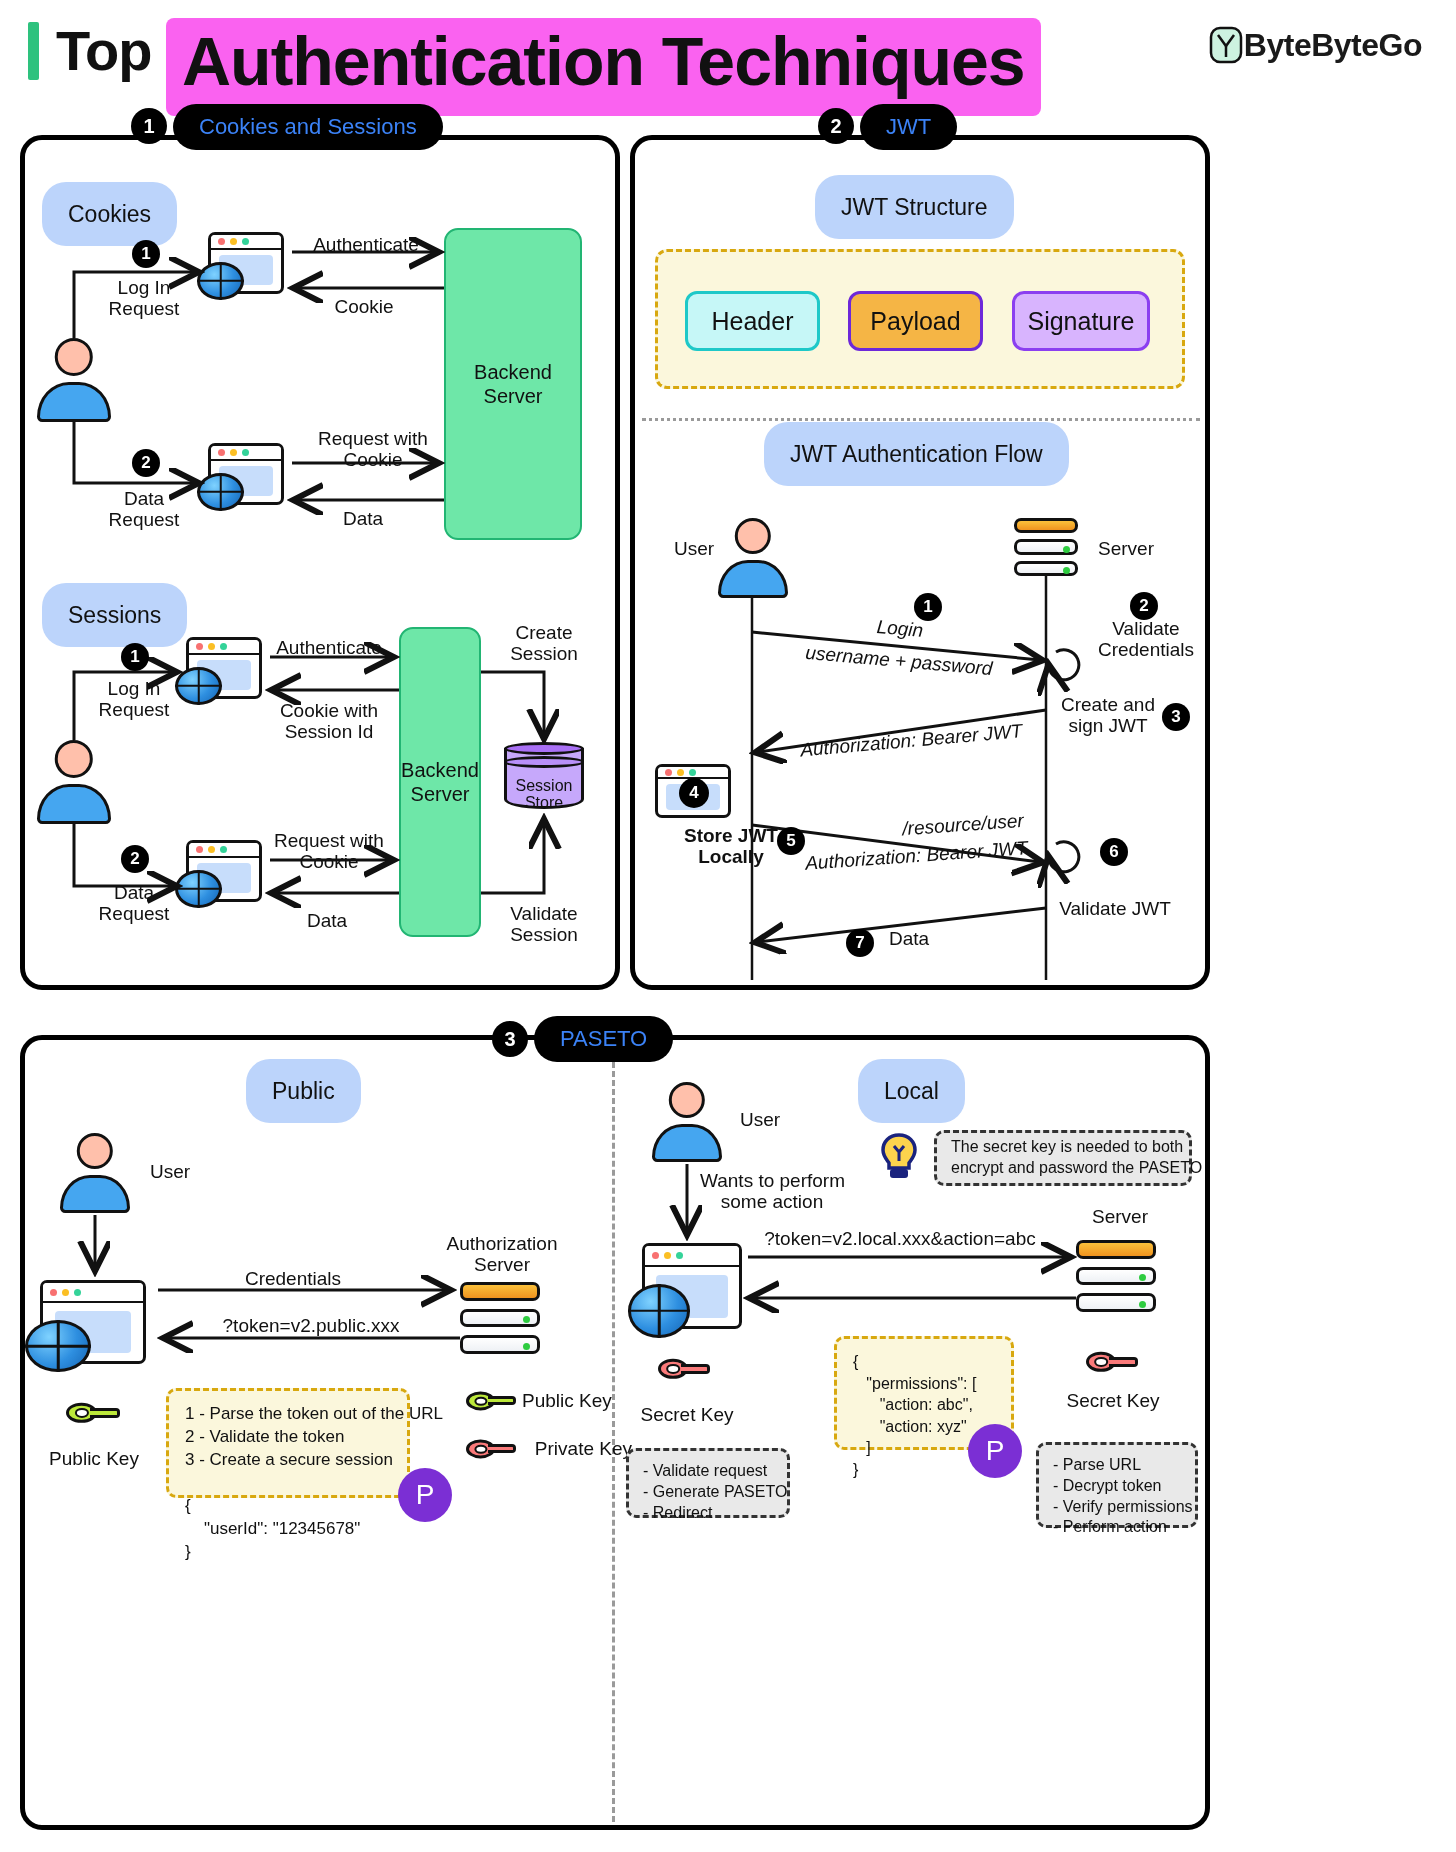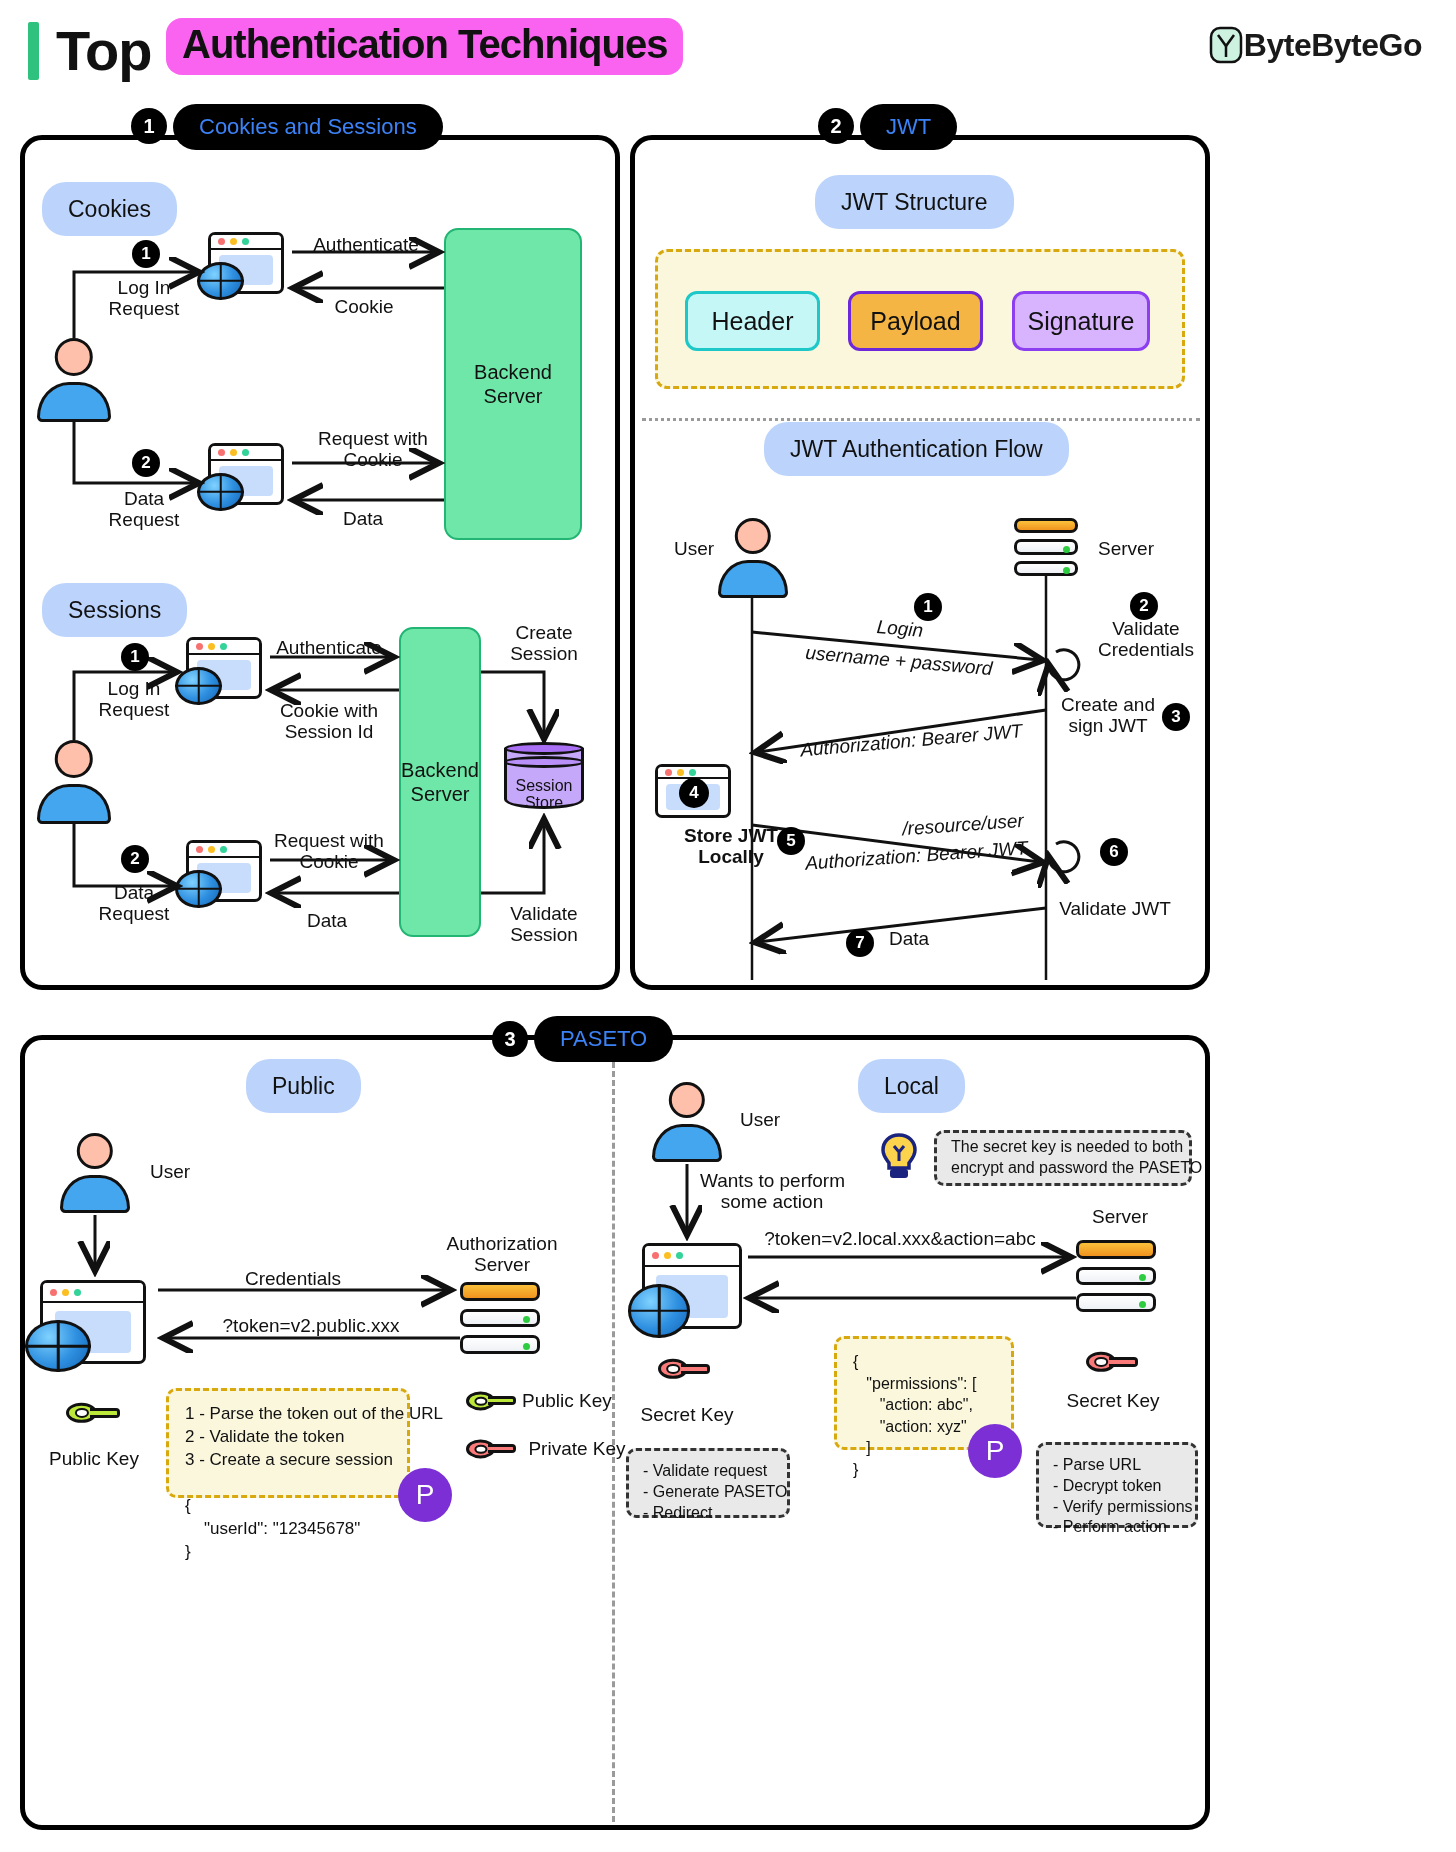--- a/index.html
+++ b/index.html
@@ -11,43 +11,43 @@
     overflow:hidden;
   }
   .abs { position:absolute; }
 
   
   #header { position:absolute; left:0; top:0; width:1456px; height:100px; }
   .green-bar { position:absolute; left:28px; top:22px; width:11px; height:58px; background:#2ec27e; border-radius:2px; }
   .title-top { position:absolute; left:56px; top:18px; font-size:56px; font-weight:bold; letter-spacing:-1px; }
   .title-hl {
     position:absolute; left:166px; top:18px;
-    background:#fa62f0; border-radius:16px;
-    padding:4px 16px 8px 16px;
-    font-size:40px; font-weight:bold; letter-spacing:-1px; white-space:nowrap;
+    background:#fa62f0; border-radius:8px;
+    padding:4px 16px 16px 16px;
+    font-size:68px; font-weight:bold; letter-spacing:-1px; white-space:nowrap;
   }
   .brand { position:absolute; right:34px; top:26px; display:flex; align-items:center; gap:1px; }
   .brand-name { font-size:32px; font-weight:bold; letter-spacing:-0.5px; color:#1a1a1a; }
 
   
   .panel { position:absolute; border:5px solid #000; border-radius:22px; background:#fff; }
   .panel-tab {
     position:absolute; background:#000; color:#3b82f6; border-radius:26px;
     height:46px; display:flex; align-items:center; justify-content:center;
     padding:0 26px; font-size:22px; z-index:6; white-space:nowrap;
   }
   .panel-num {
     position:absolute; width:36px; height:36px; border-radius:50%;
     background:#000; color:#fff; display:flex; align-items:center; justify-content:center;
     font-size:20px; font-weight:bold; z-index:7;
   }
 
   .sub-pill {
     position:absolute; background:#bcd4fb; border-radius:24px;
-    height:54px; display:flex; align-items:center; justify-content:center;
+    height:64px; display:flex; align-items:center; justify-content:center;
     padding:0 26px; font-size:23px; color:#111; white-space:nowrap;
   }
 
   .stepdot {
     position:absolute; width:28px; height:28px; border-radius:50%;
     background:#000; color:#fff; display:flex; align-items:center; justify-content:center;
     font-size:17px; font-weight:bold; z-index:5;
   }
 
   .lbl { position:absolute; font-size:19px; line-height:1.12; text-align:center; white-space:pre; }
@@ -380,21 +380,21 @@
 
 <div class="key" style="left:466px; top:1385px; width:50px; height:32px;">
   <div class="kb" style="background:#bce83a;"></div>
     <div class="kt" style="background:#bce83a;"></div>
 </div>
 <div class="lbl lbl-l" style="left:522px; top:1390px; width:110px; text-align:left;">Public Key</div>
 <div class="key" style="left:466px; top:1433px; width:50px; height:32px;">
   <div class="kb" style="background:#fa7a7a;"></div>
     <div class="kt" style="background:#fa7a7a;"></div>
 </div>
-<div class="lbl lbl-l" style="left:522px; top:1438px; width:110px; text-align:center;">Private Key</div>
+<div class="lbl lbl-l" style="left:522px; top:1438px; width:110px; text-align:right;">Private Key</div>
 
 <div class="sub-pill" style="left:858px; top:1059px;">Local</div>
 
 <div class="avatar" style="left:652px; top:1082px; width:70px; height:80px;">
   <div class="head"></div>
     <div class="body"></div>
 </div>
 <div class="lbl" style="left:730px; top:1109px; width:60px;">User</div>
 <div class="lbl" style="left:700px; top:1170px; width:144px;">Wants to perform
 some action</div>

